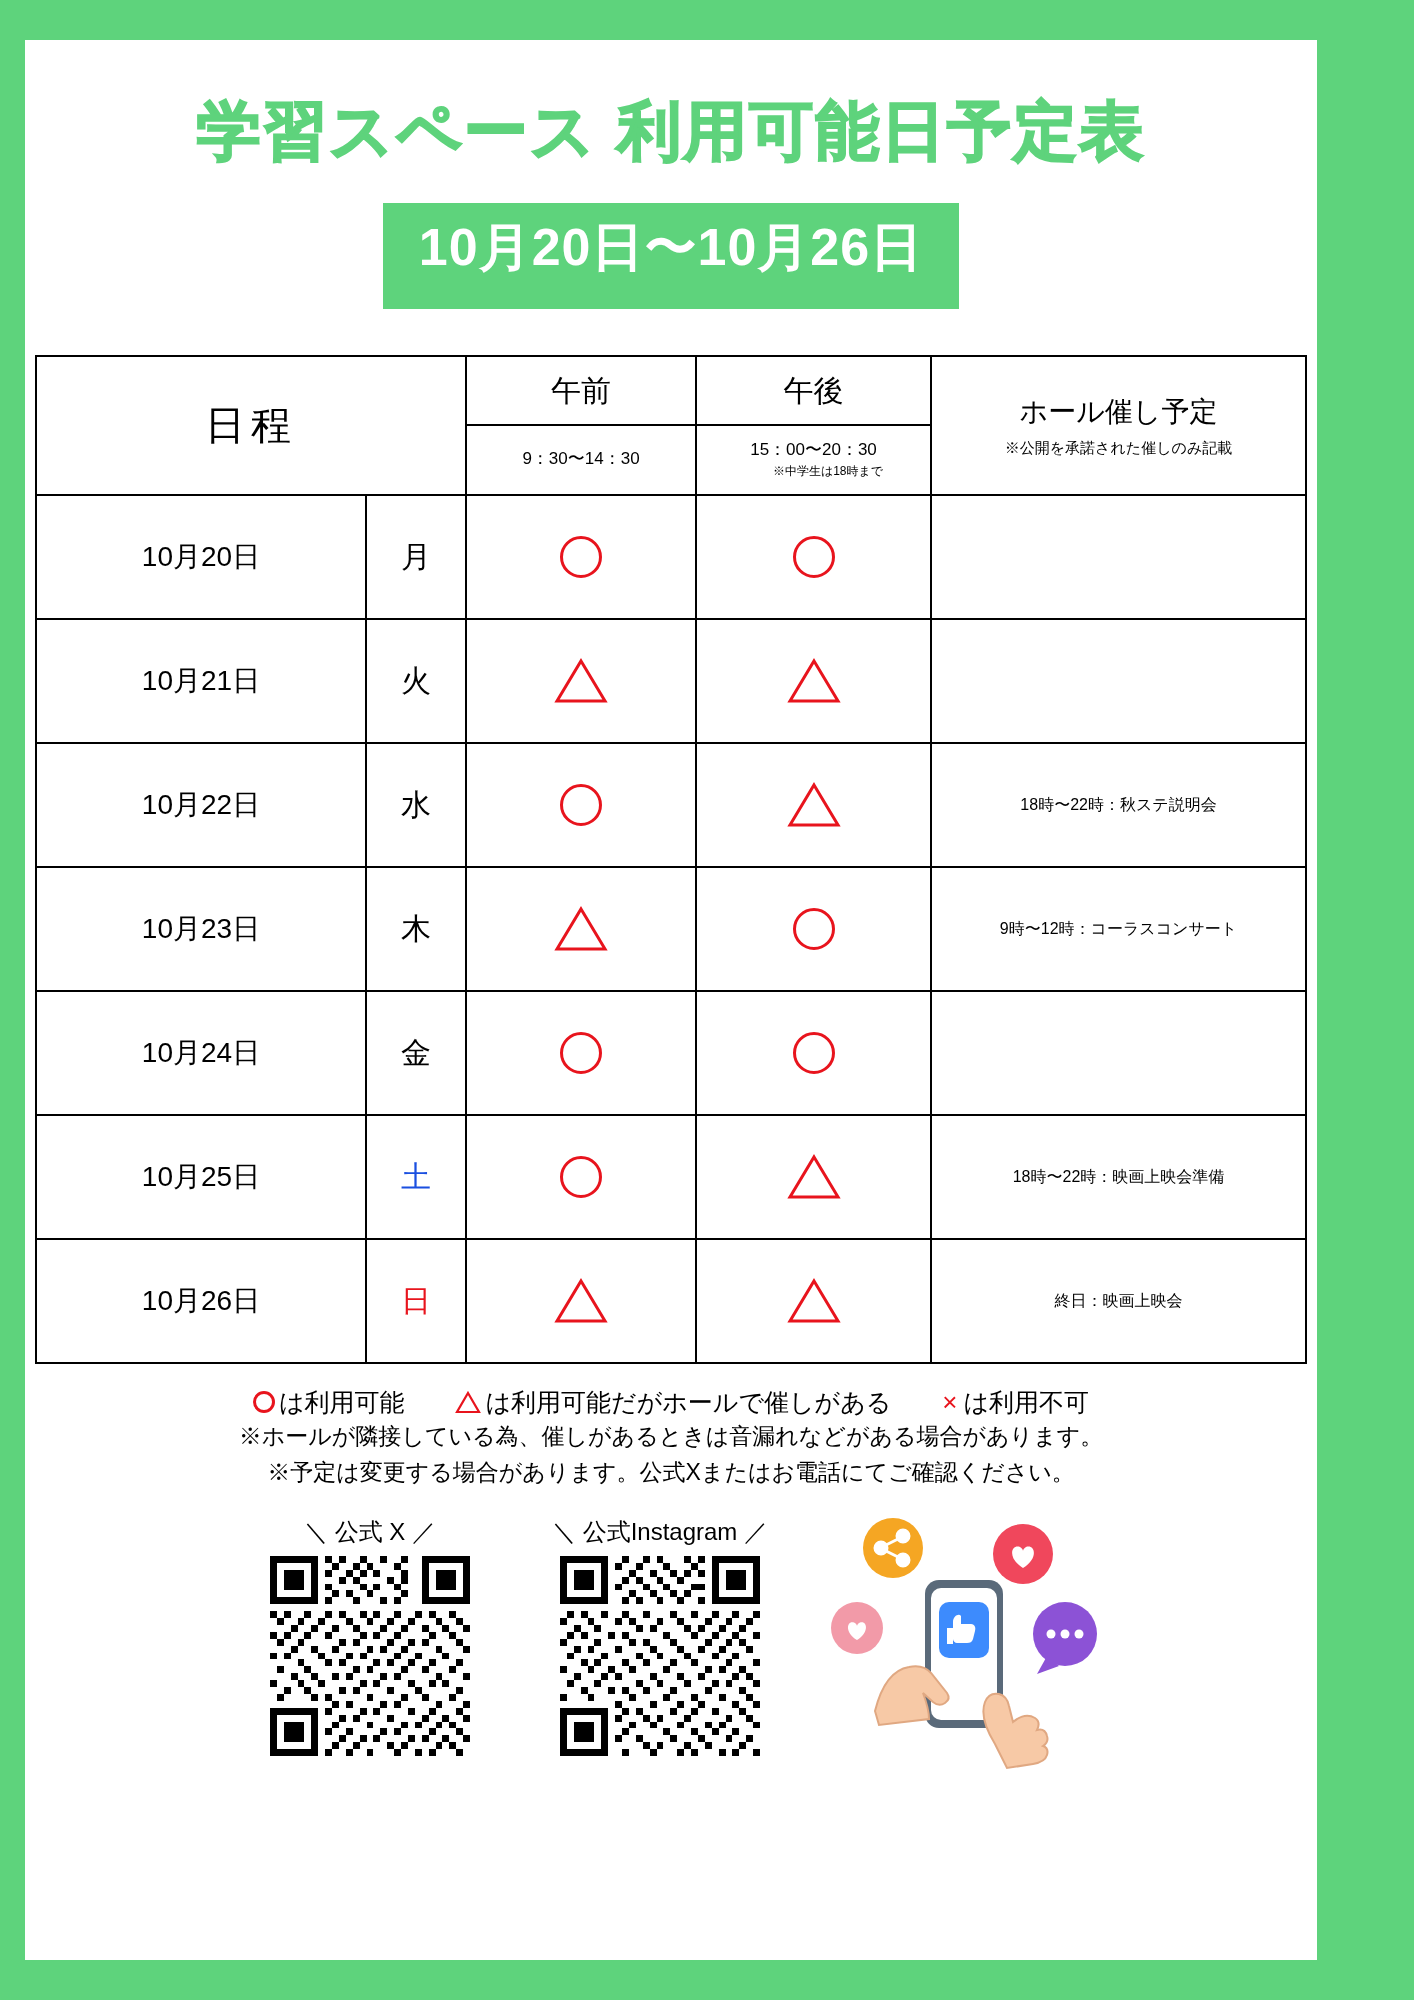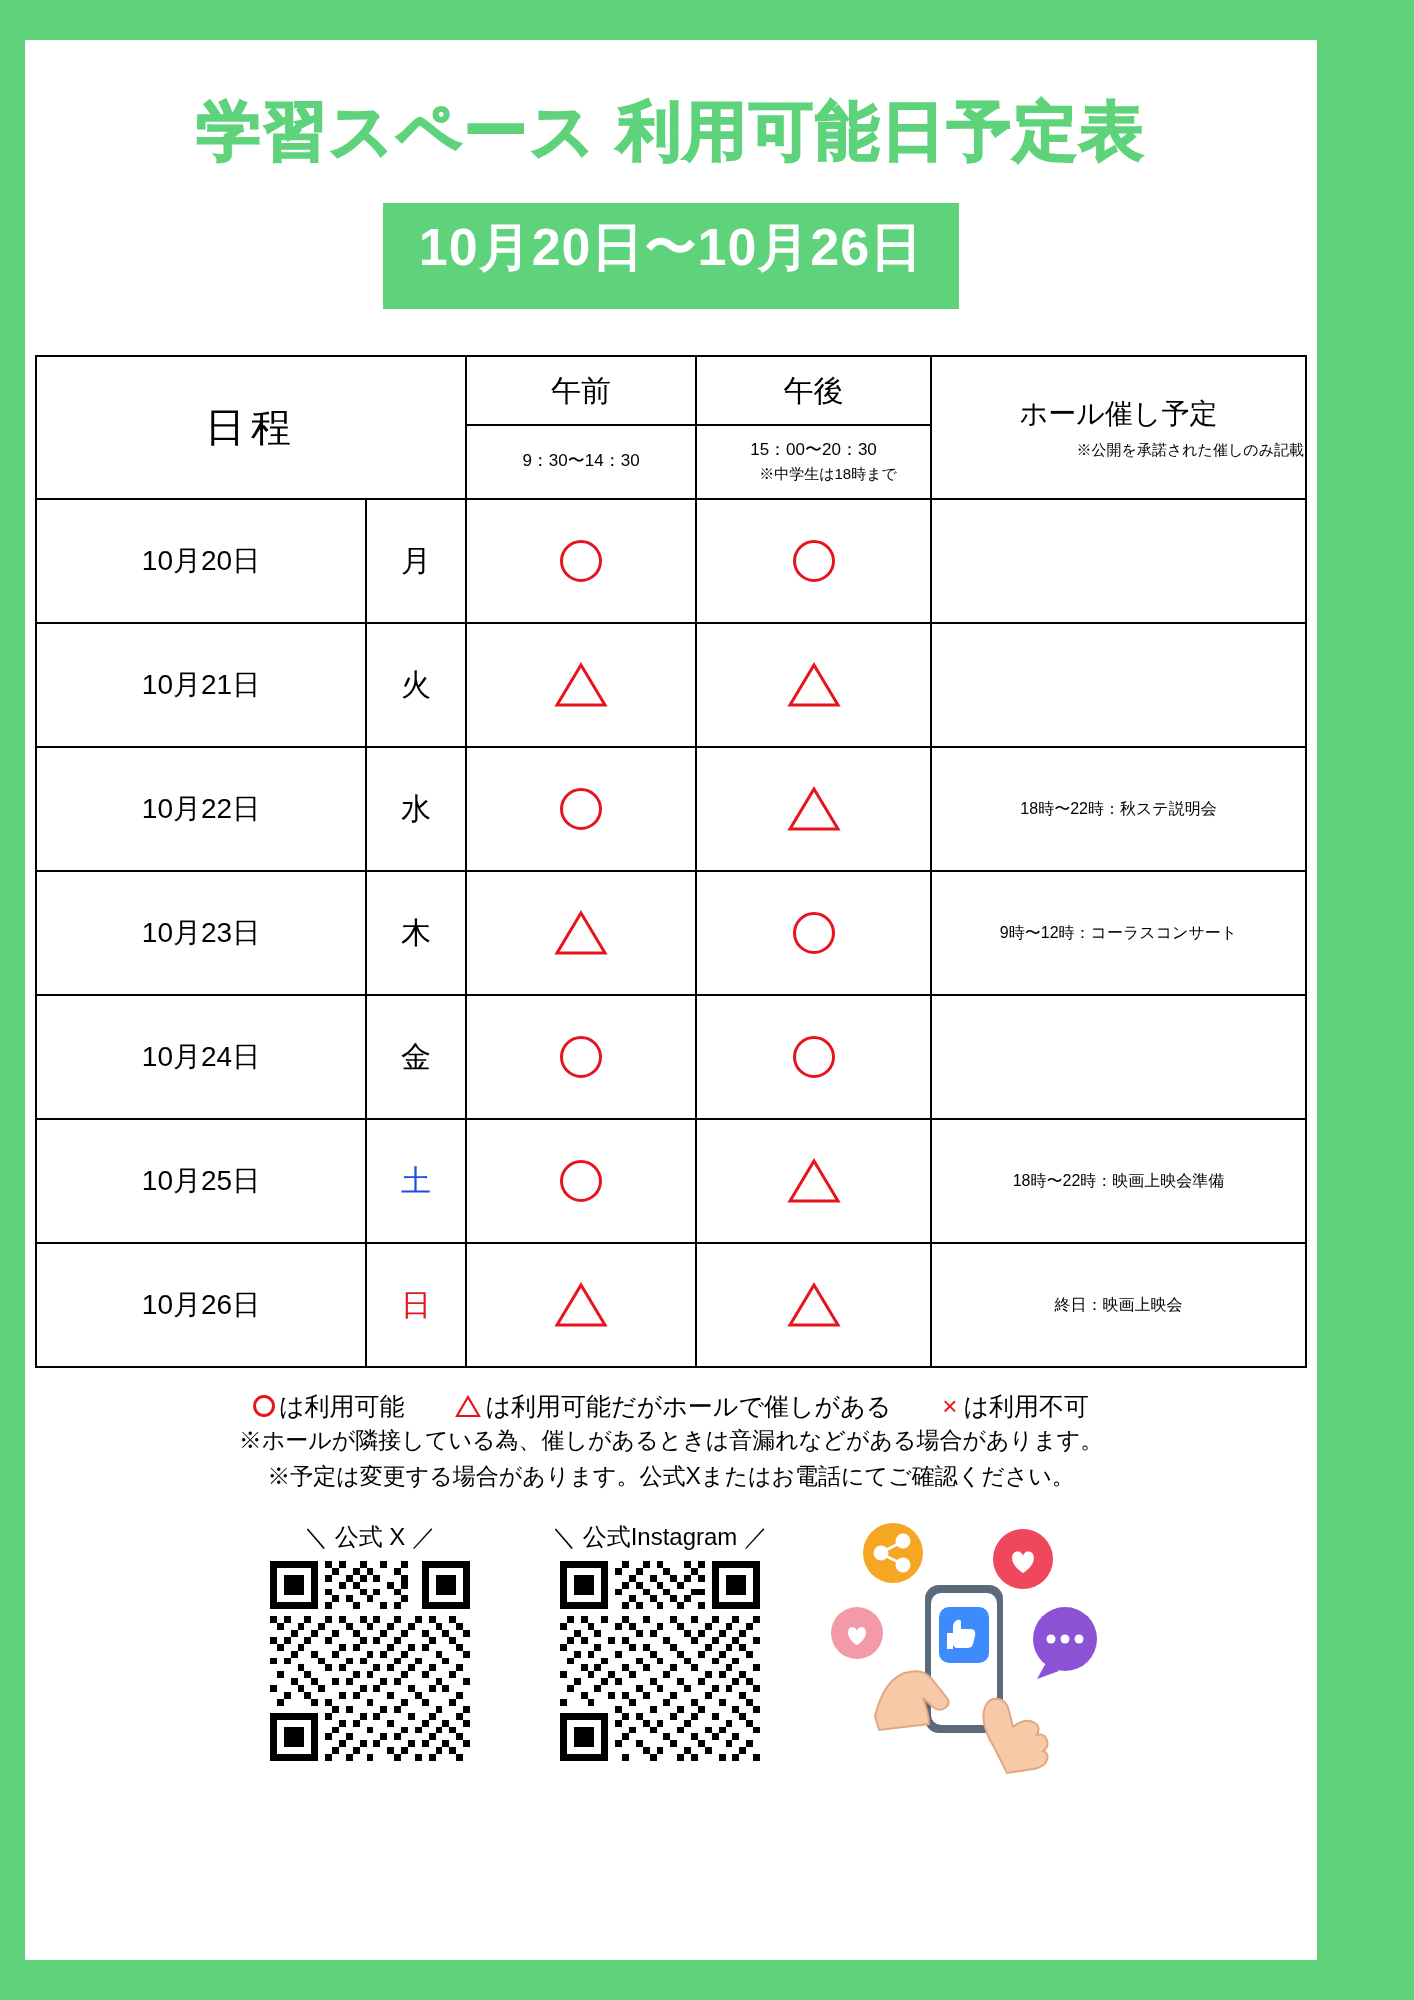--- a/index.html
+++ b/index.html
@@ -69,33 +69,32 @@
   .hdr-top {
     font-size: 30px;
     padding: 14px 0 12px 0;
   }
   .hdr-sub {
     font-size: 17px;
     padding: 12px 0 14px 0;
     line-height: 1.45;
   }
   .hdr-sub .small {
-    font-size: 15px;
+    font-size: 12px;
     display: block;
     padding-left: 29px;
   }
   .hdr-hall {
     font-size: 28px;
     line-height: 1.3;
   }
   .hdr-hall .note {
     display: block;
     font-size: 15px;
     margin-top: 8px;
-    text-align: right;
   }
   .row-date {
     font-size: 28px;
     font-weight: bold;
     height: 120px;
   }
   .row-dow {
     font-size: 30px;
   }
   .dow-sat { color: #1a4fe0; }

